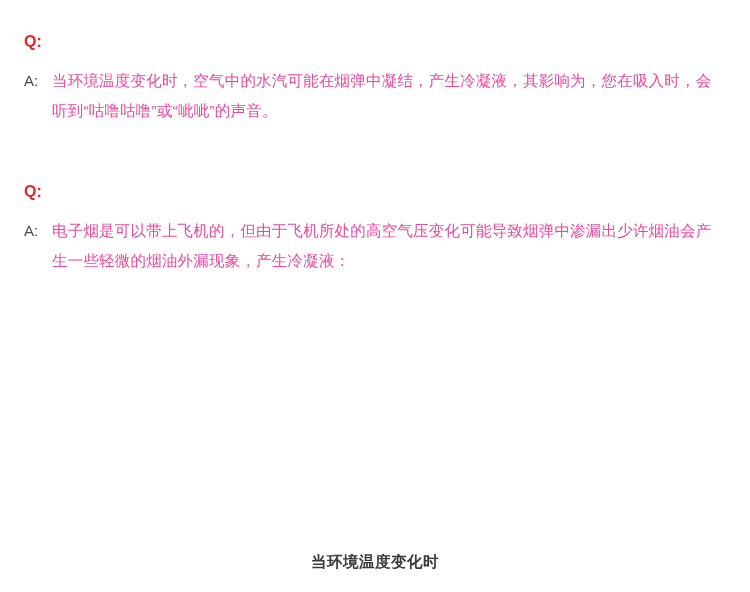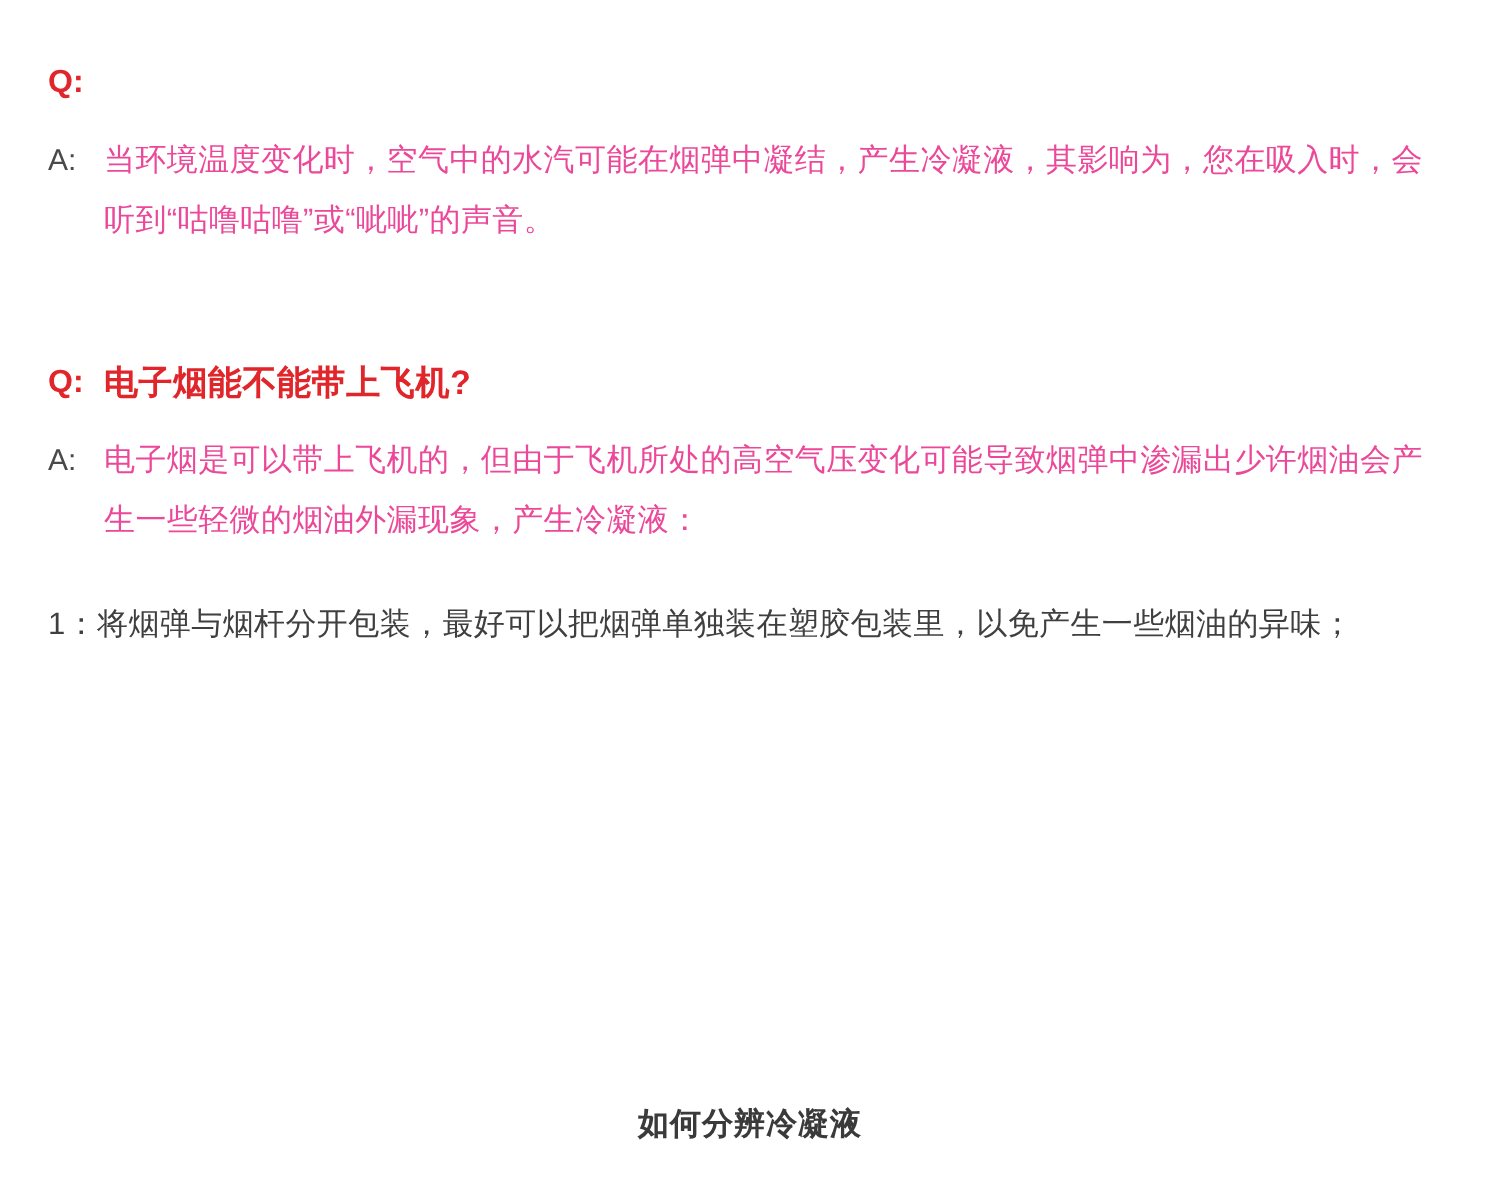--- a/index.html
+++ b/index.html
@@ -99,26 +99,24 @@
       <span class="qa-label">A:</span>
       <span class="a-text">当环境温度变化时，空气中的水汽可能在烟弹中凝结，产生冷凝液，其影响为，您在吸入时，会听到“咕噜咕噜”或“呲呲”的声音。</span>
     </div>
   </div>
 
   <div class="gap-1"></div>
 
   <div class="faq-block">
     <div class="qa-row q-row">
       <span class="qa-label">Q:</span>
-      <span class="q-text">电子烟能不能带上飞机?</span>
     </div>
     <div class="qa-row a-row">
       <span class="qa-label">A:</span>
       <span class="a-text">电子烟是可以带上飞机的，但由于飞机所处的高空气压变化可能导致烟弹中渗漏出少许烟油会产生一些轻微的烟油外漏现象，产生冷凝液：</span>
     </div>
     <div class="a-sub">
-      <span class="sub-line">1：将烟弹与烟杆分开包装，最好可以把烟弹单独装在塑胶包装里，以免产生一些烟油的异味；</span>
     </div>
   </div>
 
-  <div class="footer-note">如何分辨冷凝液</div>
+  <div class="footer-note">当环境温度变化时</div>
 
 </div>
 
 </body></html>

